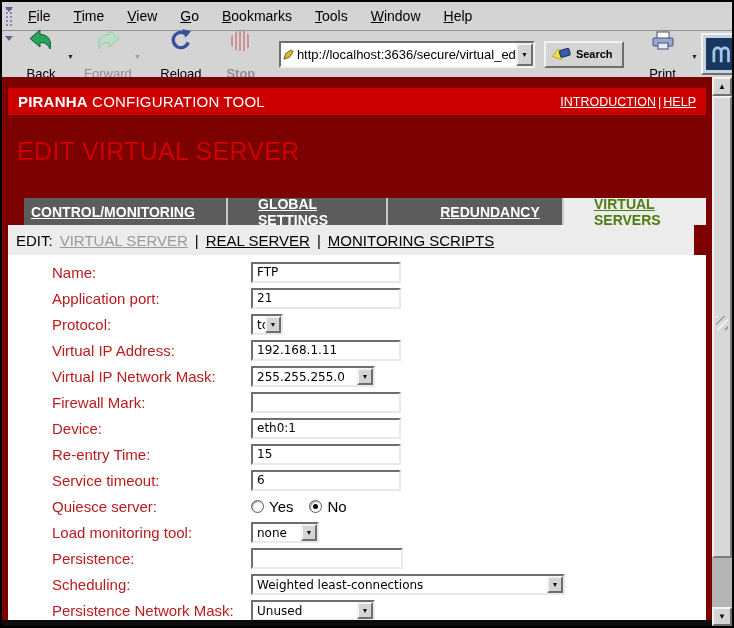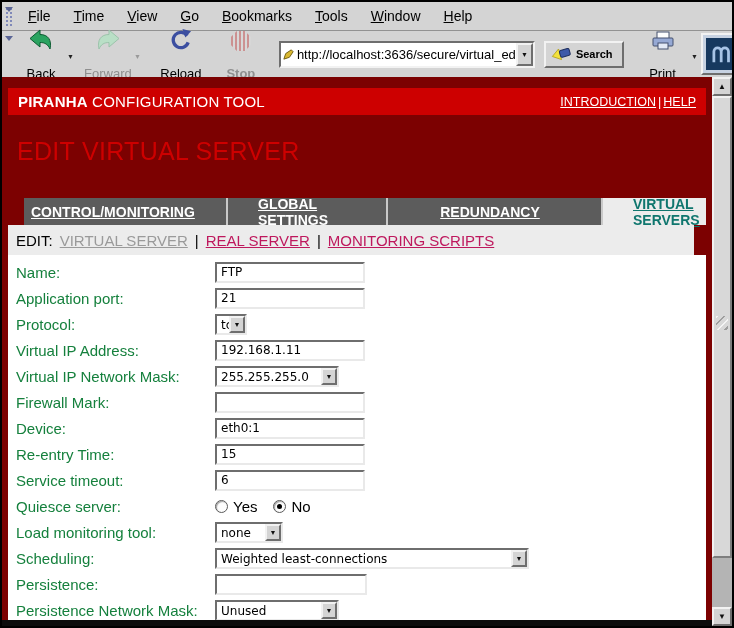--- a/index.html
+++ b/index.html
@@ -55,31 +55,31 @@
   .hsep{color:#fff;}
   .ptitle{position:absolute;top:60px;left:15px;font-size:25px;color:#cd0000;letter-spacing:.3px;}
   .tabs{position:absolute;top:121px;left:22px;right:6px;height:27px;display:flex;background:#5c5c5c;}
   .tab{display:flex;align-items:center;justify-content:center;color:#fff;font-size:14px;font-weight:bold;box-sizing:border-box;}
   .tab .tablabel{text-decoration:underline;}
   .tab + .tab{border-left:2px solid #c9c9c9;padding-left:30px;}
   .tab:nth-child(1){width:202px;justify-content:flex-start;padding-left:7px;}
   .tab:nth-child(2){width:160px;}
   .tab:nth-child(3){width:176px;}
   .tab:nth-child(4){flex:1;}
-  .tab.active{background:#ececec;color:#0f766e;margin-left:39px;}
+  .tab.active{background:#ececec;color:#4d7c0f;}
   .subnav{position:absolute;top:148px;left:6px;right:18px;height:30px;background:#ececec;
     display:flex;align-items:center;padding-left:8px;box-sizing:border-box;font-size:15px;gap:7px;}
   .snprefix{color:#000;}
-  .snlink{color:#be185d;text-decoration:underline;cursor:pointer;}
+  .snlink{color:#000000;text-decoration:underline;cursor:pointer;}
   .snlink.current{color:#9a9a9a;}
   .snsep{color:#000;}
   .formarea{position:absolute;top:178px;left:6px;right:6px;bottom:0;background:#fff;
     padding:4px 0 0 8px;box-sizing:border-box;overflow:hidden;}
   .frow{height:26px;display:flex;align-items:center;}
-  .flabel{width:199px;flex:none;font-size:15px;color:#15803d;}
+  .flabel{width:199px;flex:none;font-size:15px;color:#b91c1c;margin-left:36px;}
   .tinput{width:150px;height:21px;box-sizing:border-box;background:#fff;
     border:2px solid;border-color:#6e6e6e #e9e9e9 #e9e9e9 #6e6e6e;
     font:12px "DejaVu Sans",sans-serif;color:#000;padding:0 4px;outline:none;}
   .selectbox{display:flex;align-items:stretch;height:21px;box-sizing:border-box;background:#fff;
     border:2px solid;border-color:#6e6e6e #e9e9e9 #e9e9e9 #6e6e6e;width:150px;}
   .selval{flex:1;font:12px "DejaVu Sans",sans-serif;color:#000;padding:2px 0 0 4px;white-space:nowrap;overflow:hidden;}
   .selbtn{flex:none;width:16px;background:#d4d4d4;display:flex;align-items:center;justify-content:center;
     border:2px solid;border-color:#f2f2f2 #6e6e6e #6e6e6e #f2f2f2;box-sizing:border-box;}
   .selbtn::after{content:'▼';font-size:7px;color:#111;}
   .f-protocol .selectbox{width:32px;}
@@ -290,30 +290,30 @@
           <span class="radio checked"></span>
           <span class="rlabel">No</span>
         </div>
         <div class="frow f-loadmon">
           <span class="flabel">Load monitoring tool:</span>
           <div class="selectbox">
             <span class="selval">none</span>
             <span class="selbtn"></span>
           </div>
         </div>
-        <div class="frow f-scheduling">
-          <span class="flabel">Scheduling:</span>
-          <div class="selectbox">
-            <span class="selval">Weighted least-connections</span>
-            <span class="selbtn"></span>
-          </div>
-        </div>
         <div class="frow f-persistence">
           <span class="flabel">Persistence:</span>
           <input type="text" class="tinput" style="">
+        </div>
+        <div class="frow f-scheduling">
+          <span class="flabel">Scheduling:</span>
+          <div class="selectbox">
+            <span class="selval">Weighted least-connections</span>
+            <span class="selbtn"></span>
+          </div>
         </div>
         <div class="frow f-persistmask">
           <span class="flabel">Persistence Network Mask:</span>
           <div class="selectbox">
             <span class="selval">Unused</span>
             <span class="selbtn"></span>
           </div>
         </div>
       </div>
   </div>

